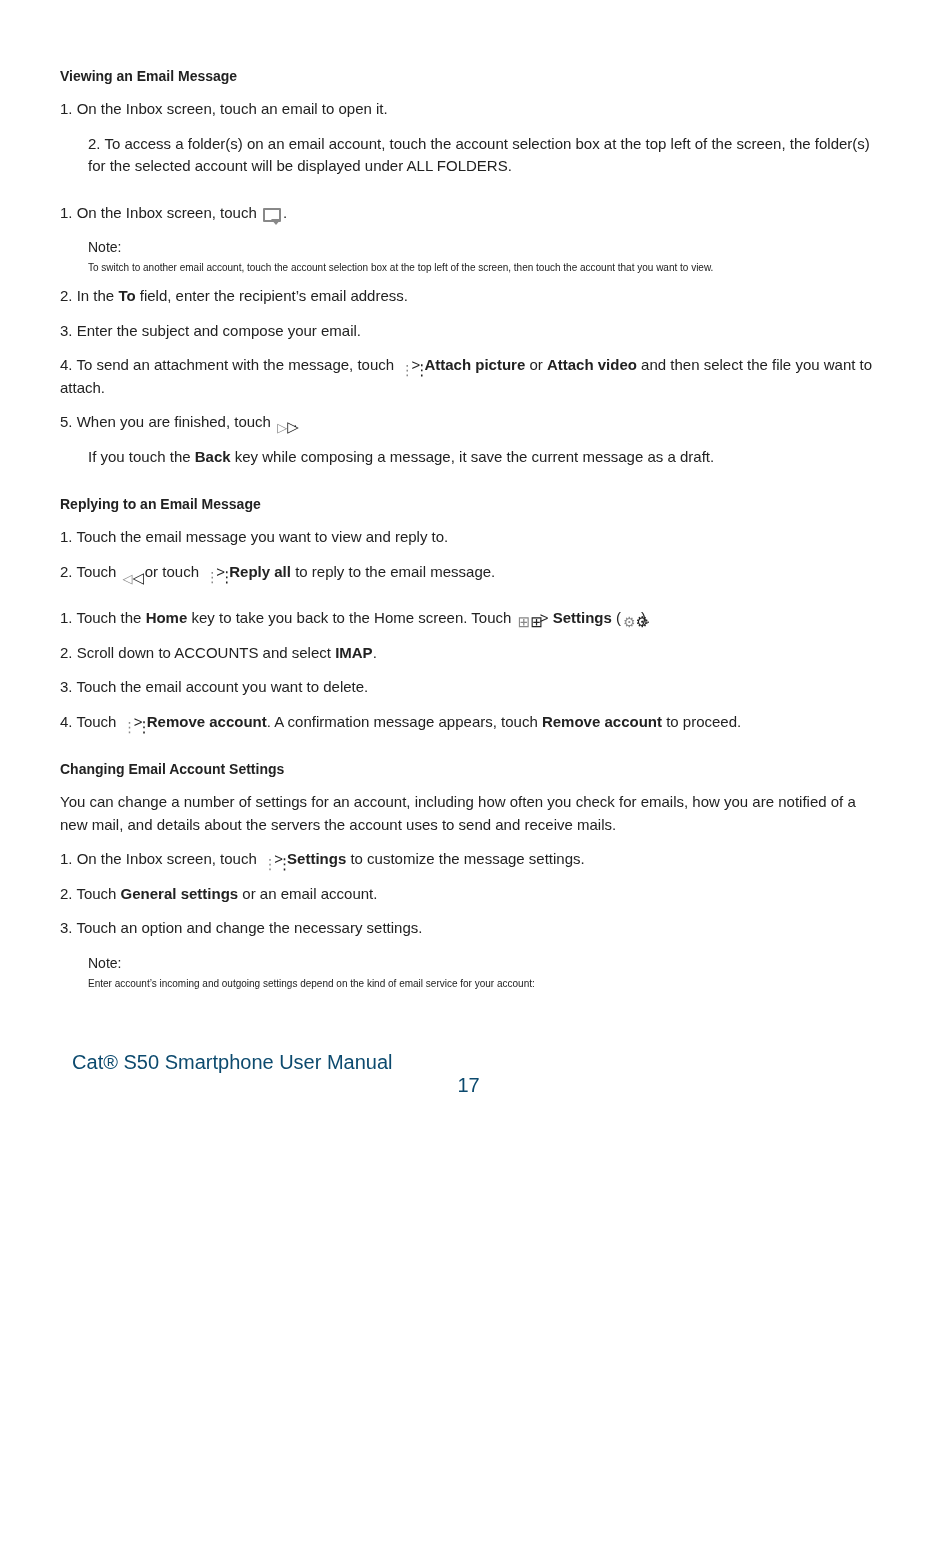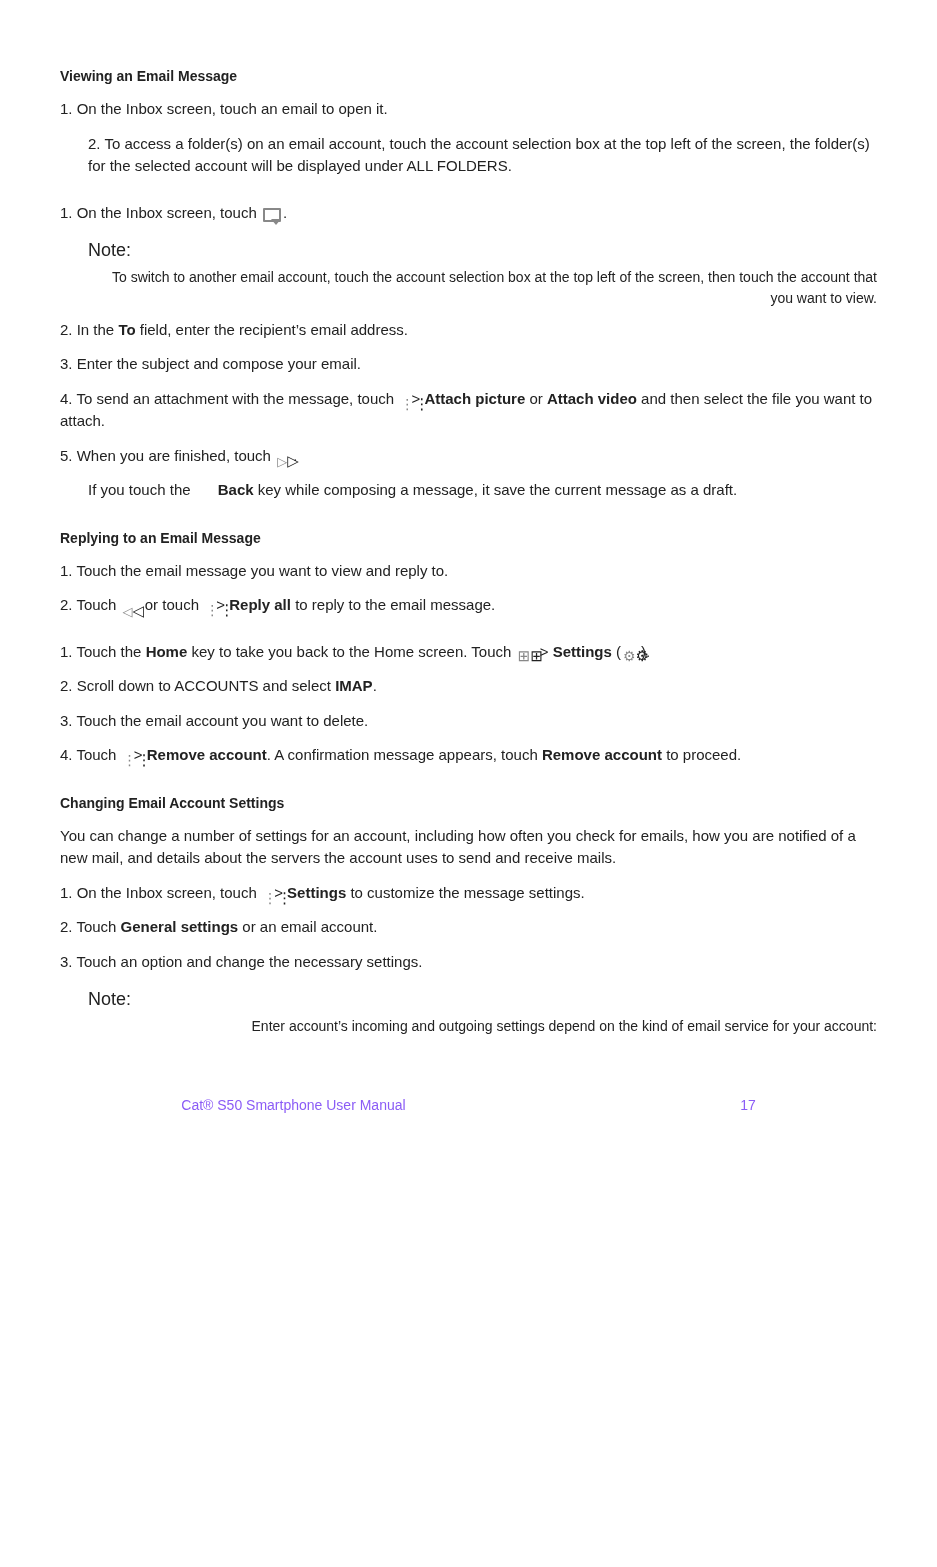--- a/index.html
+++ b/index.html
@@ -30,31 +30,30 @@
       line-height: 1.5;
     }
 
     .indent {
       margin-left: 28px;
       line-height: 1.5;
       margin-bottom: 8px;
     }
 
     .note-label {
-      font-size: 18px;
+      font-size: 14px;
       margin-left: 28px;
       margin-bottom: 2px;
     }
 
     .note-text {
-      font-size: 14px;
+      font-size: 10px;
       margin-left: 28px;
       line-height: 1.5;
       margin-bottom: 10px;
-      text-align: right;
     }
 
     .section-gap {
       margin-top: 24px;
     }
 
     .icon-compose {
       display: inline-block;
       vertical-align: middle;
       width: 18px;
@@ -155,22 +154,22 @@
     }
     .icon-send::before {
       content: '▷';
       font-size: 13px;
       color: #888;
     }
 
     .footer {
       text-align: center;
       margin-top: 60px;
-      font-size: 14px;
-      color: #8b5cf6;
+      font-size: 20px;
+      color: #0c4a6e;
       border-top: none;
     }
 
     p {
       line-height: 1.6;
     }
   </style>
 </head>
 <body>
 
@@ -197,21 +196,21 @@
   <p class="paragraph">3. Enter the subject and compose your email.</p>
 
   <p class="paragraph">
     <span>4. To send an attachment with the message, touch </span><span class="icon-dots">⋮</span><span> &gt; </span><span style="font-weight:bold;margin-top:6px;">Attach picture</span><span> or </span><span style="font-weight:bold;">Attach video</span><span> and then select the file you want to attach.</span>
   </p>
 
   <p class="paragraph">
     <span>5. When you are finished, touch </span><span class="icon-send">▷</span><span>.</span>
   </p>
   <p class="indent">
-    <span>If you touch the </span><span style="font-weight:bold;margin-left:23px;">Back</span><span> key while composing a message, it save the current message as a draft.</span>
+    <span>If you touch the </span><span style="font-weight:bold;">Back</span><span> key while composing a message, it save the current message as a draft.</span>
   </p>
 </div>
 
 <div class="section-gap">
   <h2 class="section-title">Replying to an Email Message</h2>
 
   <p class="paragraph">1. Touch the email message you want to view and reply to.</p>
 
   <p class="paragraph">
     <span>2. Touch </span><span class="icon-reply">◁</span><span> or touch </span><span class="icon-dots">⋮</span><span> &gt; </span><span style="font-weight:bold;">Reply all</span><span> to reply to the email message.</span>

